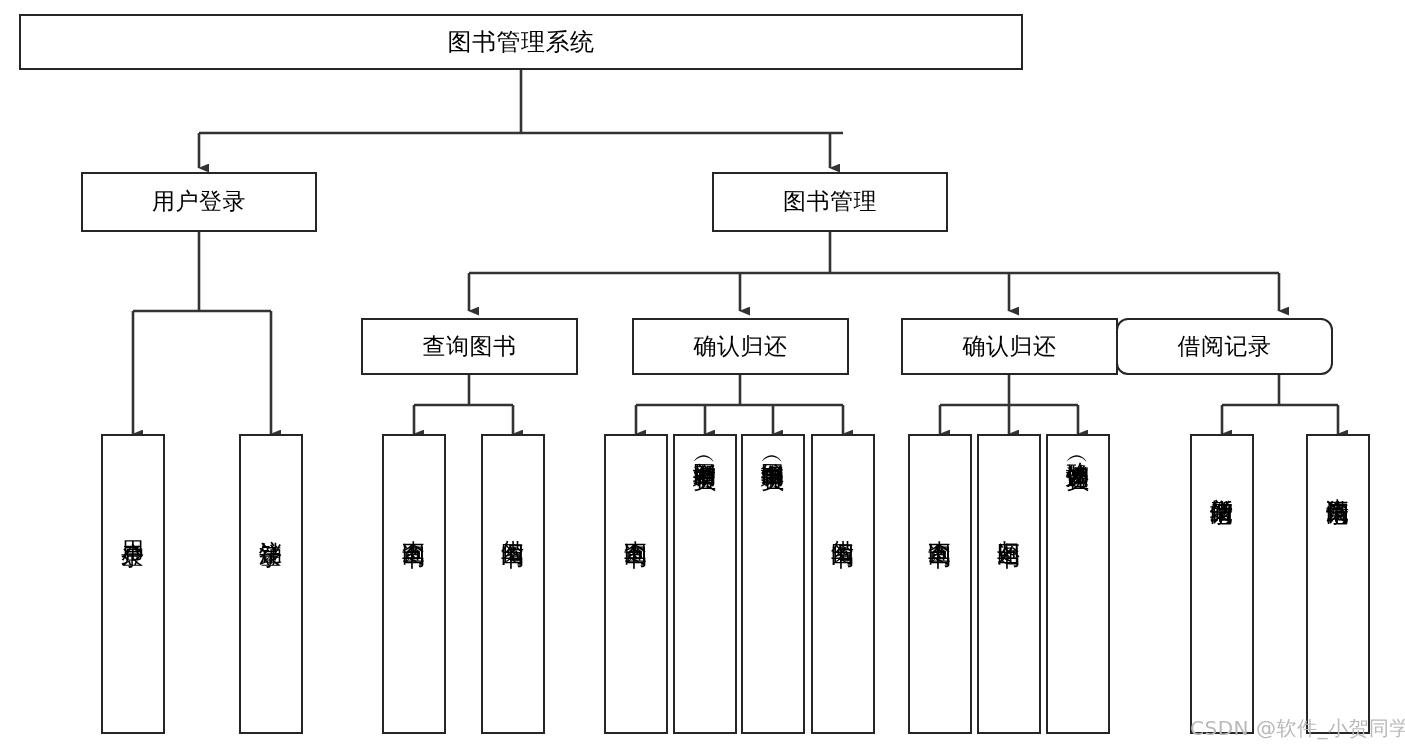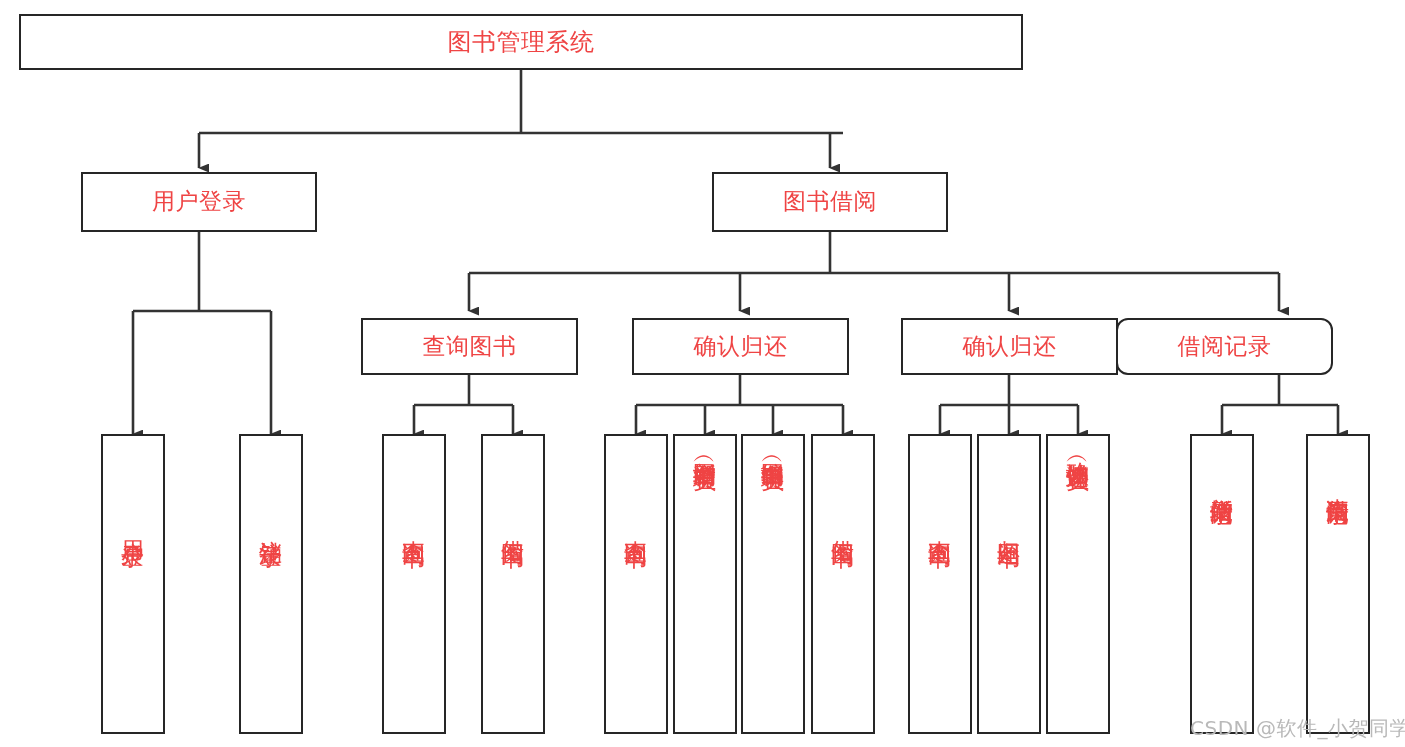--- a/index.html
+++ b/index.html
@@ -27,21 +27,21 @@
     pointer-events: none;
   }
   .node {
     position: absolute;
     box-sizing: border-box;
     border: 2.5px solid #262626;
     background: #ffffff;
     display: flex;
     align-items: center;
     justify-content: center;
-    color: #ef4444;
+    color: #000000;
   }
   .node .label {
     display: block;
     text-align: center;
     line-height: 1.18;
     letter-spacing: 0.5px;
     white-space: nowrap;
   }
   
   .node.horiz .label {
@@ -132,21 +132,21 @@
   </svg>
 
   <div class="node horiz root" style="left:19px; top:14px; width:1004px; height:56px;">
     <span class="label">图书管理系统</span>
   </div>
 
   <div class="node horiz" style="left:81px; top:172px; width:236px; height:60px;">
     <span class="label">用户登录</span>
   </div>
   <div class="node horiz" style="left:712px; top:172px; width:236px; height:60px;">
-    <span class="label">图书借阅</span>
+    <span class="label">图书管理</span>
   </div>
 
   <div class="node horiz" style="left:361px; top:318px; width:217px; height:57px;">
     <span class="label">查询图书</span>
   </div>
   <div class="node horiz" style="left:632px; top:318px; width:217px; height:57px;">
     <span class="label">确认归还</span>
   </div>
   <div class="node horiz" style="left:901px; top:318px; width:217px; height:57px;">
     <span class="label">确认归还</span>

